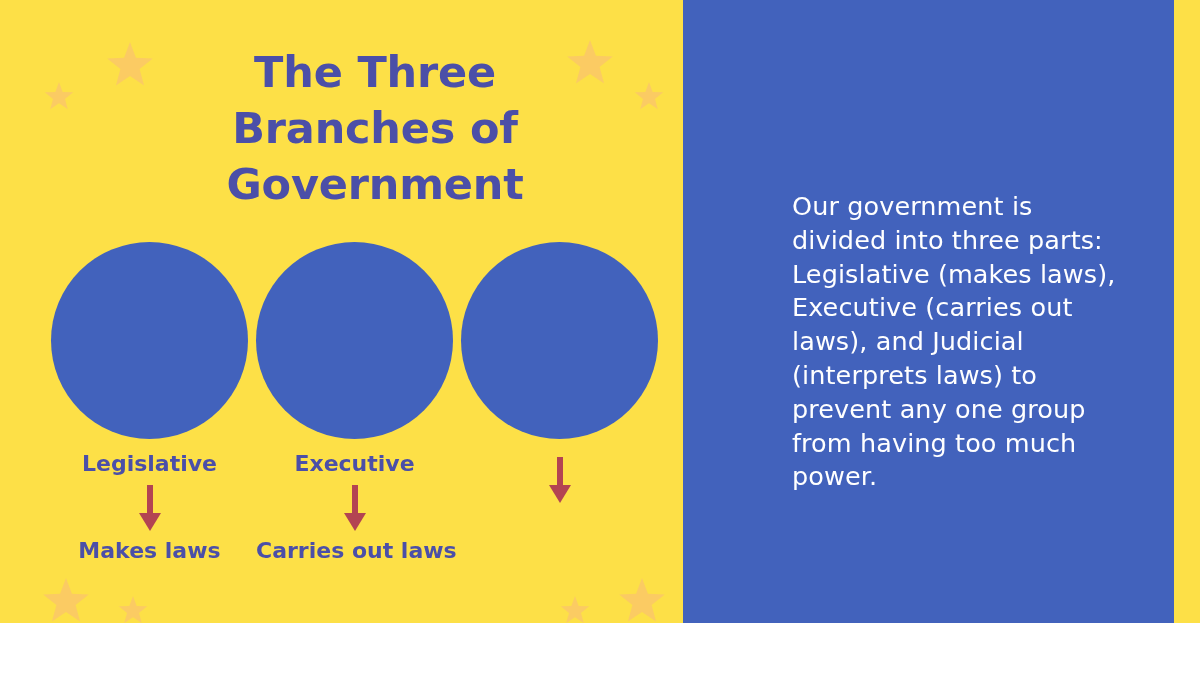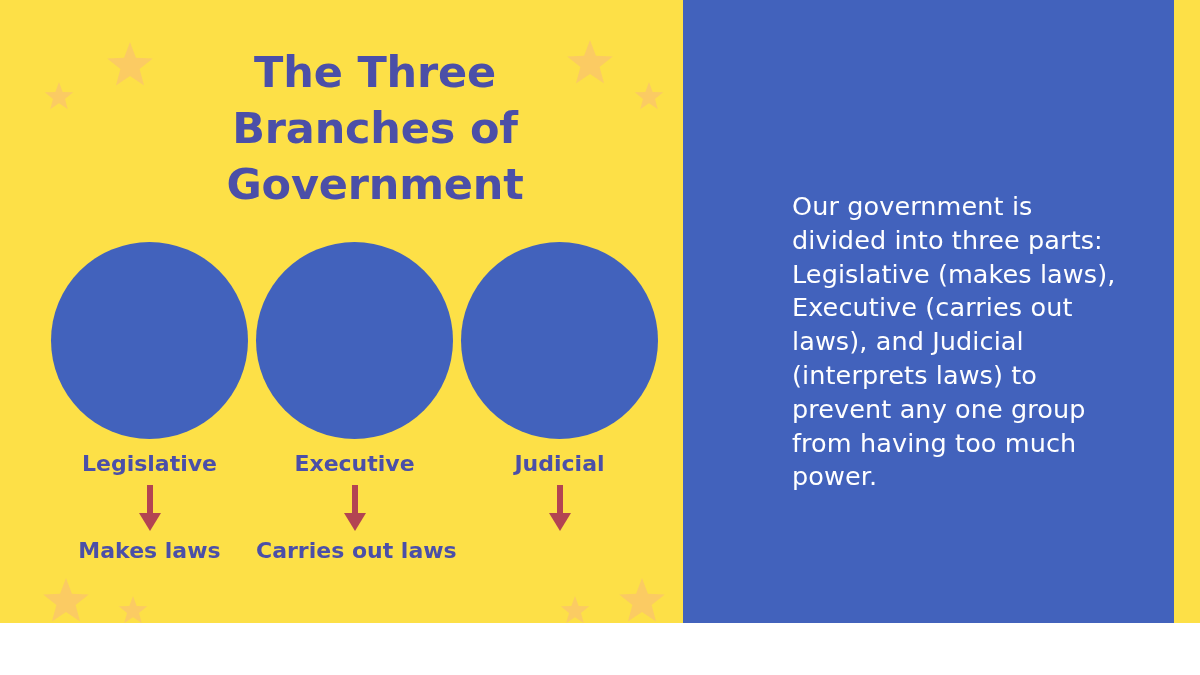--- a/index.html
+++ b/index.html
@@ -155,21 +155,20 @@
   <div class="branch-col b1">
     <div class="branch-name">Executive</div>
     <svg class="arrow" viewBox="0 0 22 46" aria-hidden="true">
       <rect x="8" y="0" width="6" height="30" fill="#B34452"></rect>
       <polygon points="0,28 22,28 11,46" fill="#B34452"></polygon>
     </svg>
     <div class="branch-power">Carries out laws</div>
   </div>
 
   <div class="branch-col b2">
-    <div class="branch-name">Judicial</div>
     <svg class="arrow" viewBox="0 0 22 46" aria-hidden="true">
       <rect x="8" y="0" width="6" height="30" fill="#B34452"></rect>
       <polygon points="0,28 22,28 11,46" fill="#B34452"></polygon>
     </svg>
   </div>
 
   <div class="side-panel">
     <div class="side-panel-text">Our government is divided into three parts: Legislative (makes laws), Executive (carries out laws), and Judicial (interprets laws) to prevent any one group from having too much power.</div>
   </div>
 

